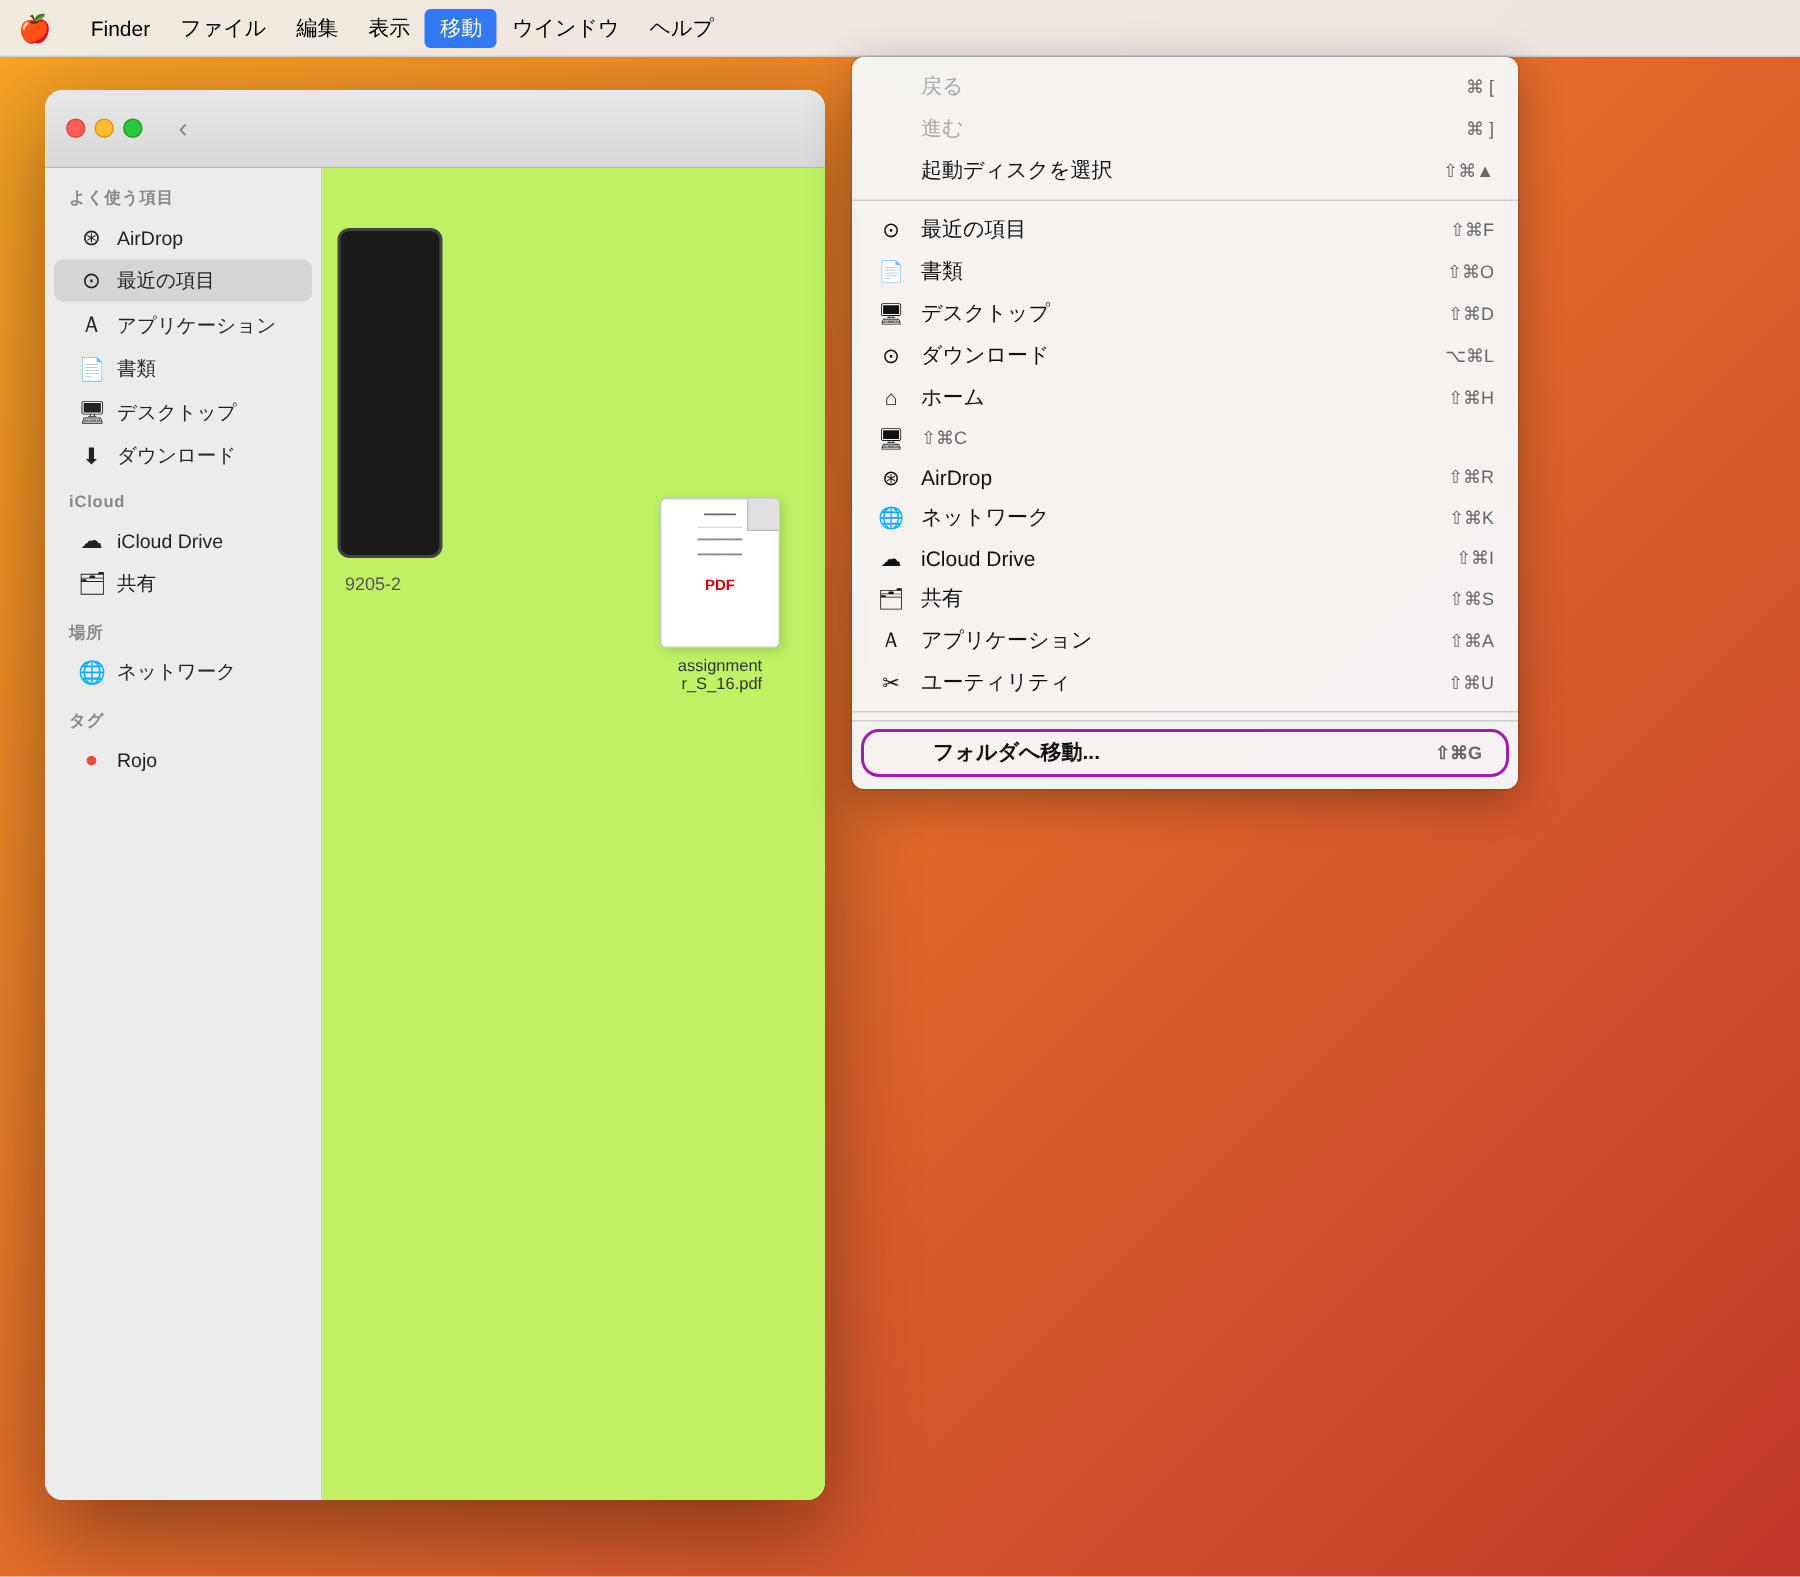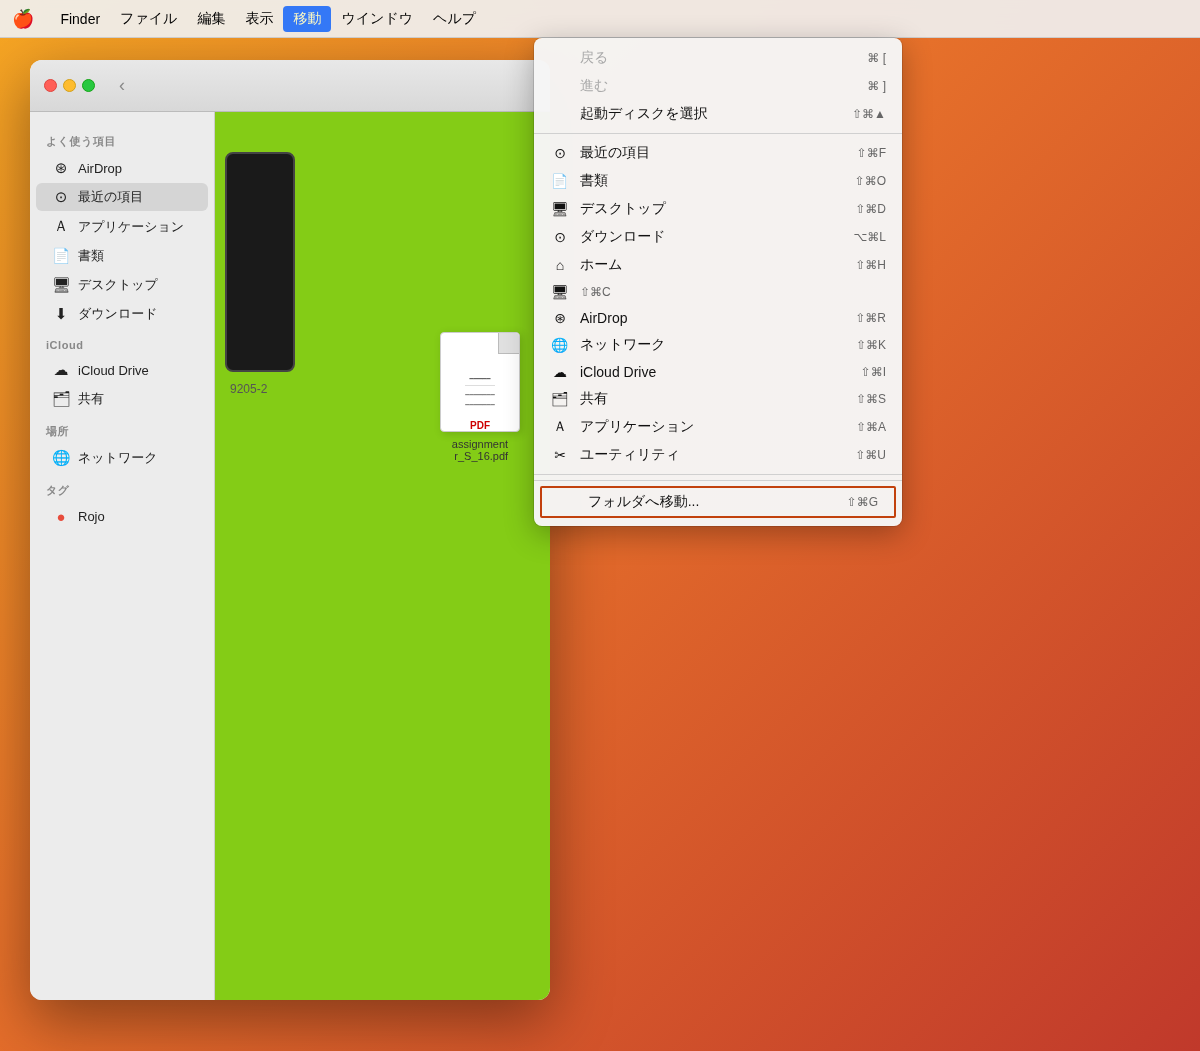--- a/index.html
+++ b/index.html
@@ -85,21 +85,21 @@
 
     
     .finder-body {
       display: flex;
       height: calc(100% - 52px);
     }
     .sidebar {
       width: 185px;
       background: rgba(235,235,235,0.95);
       border-right: 1px solid #ccc;
-      padding: 12px 0;
+      padding: 2px 0;
       overflow-y: auto;
     }
     .sidebar-section-label {
       font-size: 11px;
       font-weight: 600;
       color: #888;
       padding: 10px 16px 4px;
       letter-spacing: 0.05em;
     }
     .sidebar-item {
@@ -118,33 +118,33 @@
     }
     .sidebar-icon {
       font-size: 15px;
       width: 18px;
       text-align: center;
     }
 
     
     .main-content {
       flex: 1;
-      background: #84cc16;
+      background: #bef264;
       position: relative;
       overflow: hidden;
     }
     .file-icon-large {
       width: 80px;
       height: 100px;
       background: white;
       border: 1px solid #ccc;
       border-radius: 4px;
       display: flex;
       align-items: center;
-      justify-content: flex-end;
+      justify-content: flex-start;
       font-size: 11px;
       color: #333;
       flex-direction: column;
       box-shadow: 2px 2px 8px rgba(0,0,0,0.15);
       position: relative;
     }
     .file-icon-large::before {
       content: '';
       position: absolute;
       top: 0; right: 0;
@@ -158,22 +158,22 @@
       font-size: 10px;
       font-weight: bold;
       color: #cc0000;
       margin-top: 4px;
     }
 
     
     .dropdown-menu {
       position: absolute;
       top: 38px;
-      left: 534px;
-      width: 368px;
+      left: 568px;
+      width: 444px;
       background: rgba(245,245,245,0.98);
       border-radius: 8px;
       box-shadow: 0 8px 30px rgba(0,0,0,0.3), 0 0 0 1px rgba(0,0,0,0.12);
       padding: 6px 0;
       z-index: 200;
     }
     .menu-item {
       display: flex;
       align-items: center;
       padding: 5px 16px;
@@ -397,21 +397,21 @@
 
   <div class="menu-item">
     <span class="menu-item-icon">✂</span>
     <span class="menu-item-label">ユーティリティ</span>
     <span class="menu-item-shortcut">⇧⌘U</span>
   </div>
   <div class="menu-separator"></div>
 
   <div class="menu-separator"></div>
 
-  <div style="margin: 2px 6px; border: 2px solid #c2410c; border-radius: 2px; overflow:hidden;">
+  <div style="margin: 2px 6px; border: 2px solid #a21caf; border-radius: 12px; overflow:hidden;font-weight:bold;">
     <div class="menu-item" style="margin:0;">
       <span class="menu-item-icon"></span>
       <span class="menu-item-label">フォルダへ移動...</span>
       <span class="menu-item-shortcut">⇧⌘G</span>
     </div>
   </div>
 
 </div>
 
 </body></html>

